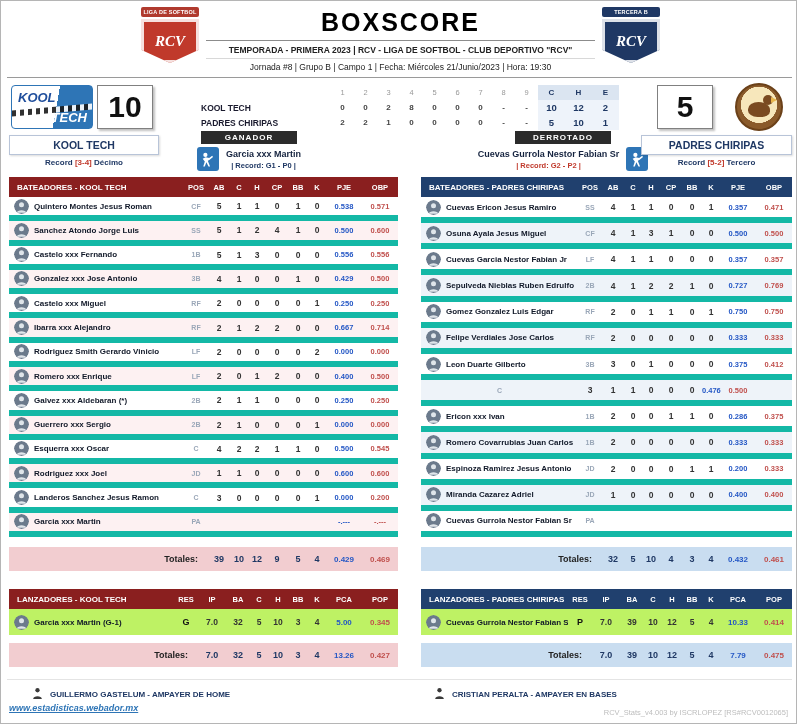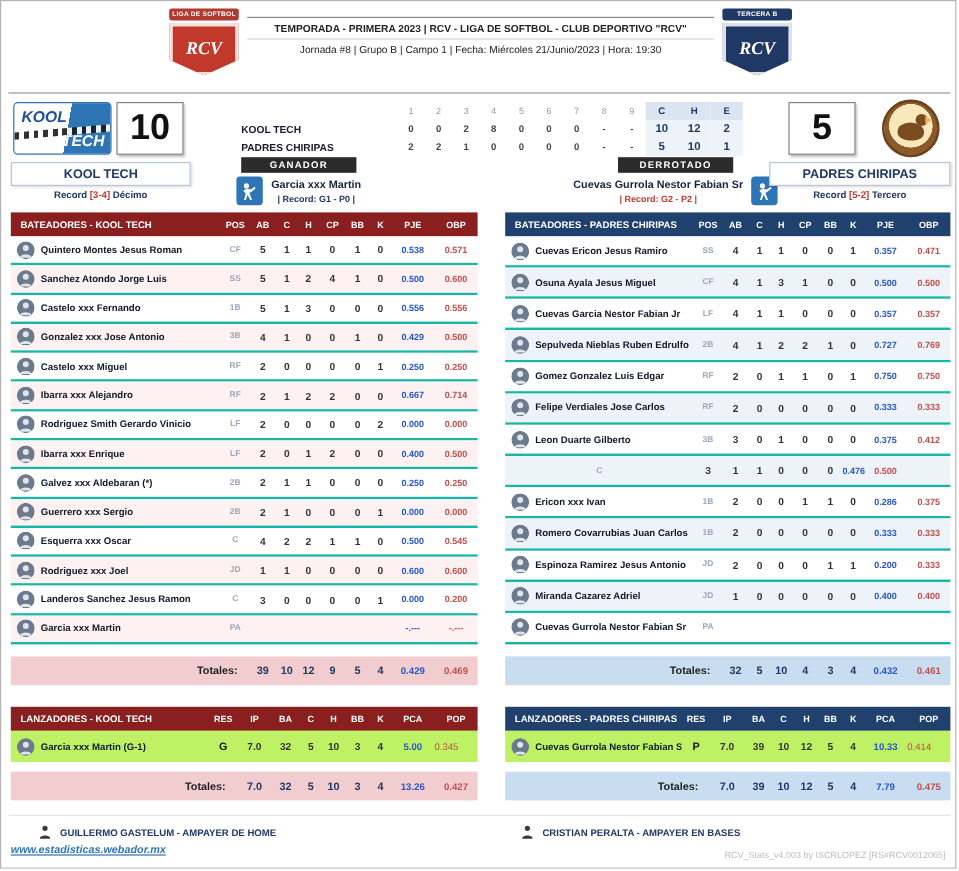--- a/index.html
+++ b/index.html
@@ -72,21 +72,21 @@
 
   
   .bat-table { position:absolute; top:176px; height:394px; display:flex; flex-direction:column; }
   .bt-left { left:8px; width:389px; } .bt-right { left:420px; width:371px; }
   .bat-grid { display:grid; grid-template-columns:minmax(0,1fr) 24px 22px 18px 18px 22px 20px 18px 36px 36px; }
   .thead { height:20px; flex:0 0 20px; align-items:center; color:#fff; font-size:7.5px; font-weight:bold; text-align:center; }
   .thead > span { text-align:center; }
   .maroon { background:#8a1f1f; } .navy { background:#20406e; }
   .th-title { text-align:left !important; padding-left:8px; font-size:8px; white-space:nowrap; }
   .bat-body { flex:1 1 auto; display:flex; flex-direction:column; margin-bottom:10px; }
-  .bat-row { flex:1; align-items:center; background:#fff; border-bottom:2px solid #14b8a6; }
+  .bat-row { flex:1; align-items:center; background:#fff; border-bottom:6px solid #14b8a6; }
   .bat-row.sideleft.alt { background:#fdf1f2; }
   .bat-row.sideright.alt { background:#eef3f9; }
   .b-name { display:flex; align-items:center; gap:5px; padding-left:5px; font-weight:bold; color:#101828;
             font-size:8px; white-space:nowrap; overflow:hidden; }
   .avatar { width:15px; height:15px; flex:0 0 15px; border-radius:50%; overflow:hidden; display:inline-flex; }
   .avatar svg { width:15px; height:15px; }
   .b-pos { text-align:center; font-size:7px; color:#9aa7b8; font-weight:bold; }
   .b-stat { text-align:center; font-weight:bold; color:#333; font-size:8.5px; }
   .b-pje { text-align:center; color:#2457c5; font-size:7.5px; font-weight:bold; }
   .b-obp { text-align:center; color:#c0504d; font-size:7.5px; font-weight:bold; }
@@ -98,21 +98,21 @@
   .bt-obp { text-align:center; font-size:8px; color:#c0504d; }
 
   
   .pit-table { position:absolute; top:588px; display:flex; flex-direction:column; }
   .pt-left { left:8px; width:389px; } .pt-right { left:420px; width:371px; }
   .pit-grid { display:grid; grid-template-columns:minmax(0,1fr) 24px 28px 24px 18px 20px 20px 18px 36px 36px; }
   .pit-row { height:26px; align-items:center; background:#bef264; }
   .p-res { text-align:center; font-weight:bold; color:#111; font-size:9px; }
   .p-stat { text-align:center; font-weight:bold; color:#333; font-size:8.5px; }
   .p-pca { text-align:center; color:#2457c5; font-size:8px; font-weight:bold; }
-  .p-pop { text-align:left; color:#c0504d; font-size:8px; font-weight:normal; }
+  .p-pop { text-align:center; color:#c0504d; font-size:8px; font-weight:bold; }
   .pit-totals { margin-top:8px; }
 
   
   .umpire { position:absolute; top:686px; display:flex; align-items:center; gap:6px;
             font-size:8px; font-weight:bold; color:#1f3864; }
   .ump-left { left:30px; } .ump-right { left:432px; }
   .ump-icon svg { width:13px; height:13px; }
   .site-link { position:absolute; left:8px; top:702px; font-size:9px; font-weight:bold; font-style:italic;
                color:#2e75b6; text-decoration:underline; }
   .credit { position:absolute; right:8px; top:707px; font-size:7.5px; color:#bdbdbd; }
@@ -129,20 +129,21 @@
     </div>
   </div>
   <div class="shield-wrap sw-right">
     <div class="ribbon blue">TERCERA B</div>
     <div class="shield blue">
       <span class="shield-text">RCV</span>
     </div>
   </div>
 
   <div class="title-block">
+    <div class="page-title">BOXSCORE</div>
     <div class="subtitle">TEMPORADA - PRIMERA 2023 | RCV - LIGA DE SOFTBOL - CLUB DEPORTIVO "RCV"</div>
     <div class="details">Jornada #8 | Grupo B | Campo 1 | Fecha: Miércoles 21/Junio/2023 | Hora: 19:30</div>
   </div>
   <div class="header-rule"></div>
 
   <div class="logo-kool">
     <span class="kool-top">KOOL</span>
     <span class="kool-checker"></span>
     <span class="kool-bottom">TECH</span>
   </div>
@@ -407,21 +408,21 @@
         </div>
         <div class="bat-row bat-grid sideleft alt">
           <span class="b-name">
             <span class="avatar">
               <svg viewBox="0 0 24 24">
                 <circle cx="12" cy="12" r="12" fill="#6b7a8c"></circle>
                 <circle cx="12" cy="9" r="4" fill="#dfe5ea"></circle>
                 <path d="M4 22c1.2-5.5 14.8-5.5 16 0z" fill="#dfe5ea"></path>
               </svg>
             </span>
-            <span class="">Ibarra xxx Enrique</span>
+            <span class="">Romero xxx Enrique</span>
           </span>
           <span class="b-pos">LF</span>
           <span class="b-stat">2</span>
           <span class="b-stat">0</span>
           <span class="b-stat">1</span>
           <span class="b-stat">2</span>
           <span class="b-stat">0</span>
           <span class="b-stat">0</span>
           <span class="b-pje">0.400</span>
           <span class="b-obp">0.500</span>

